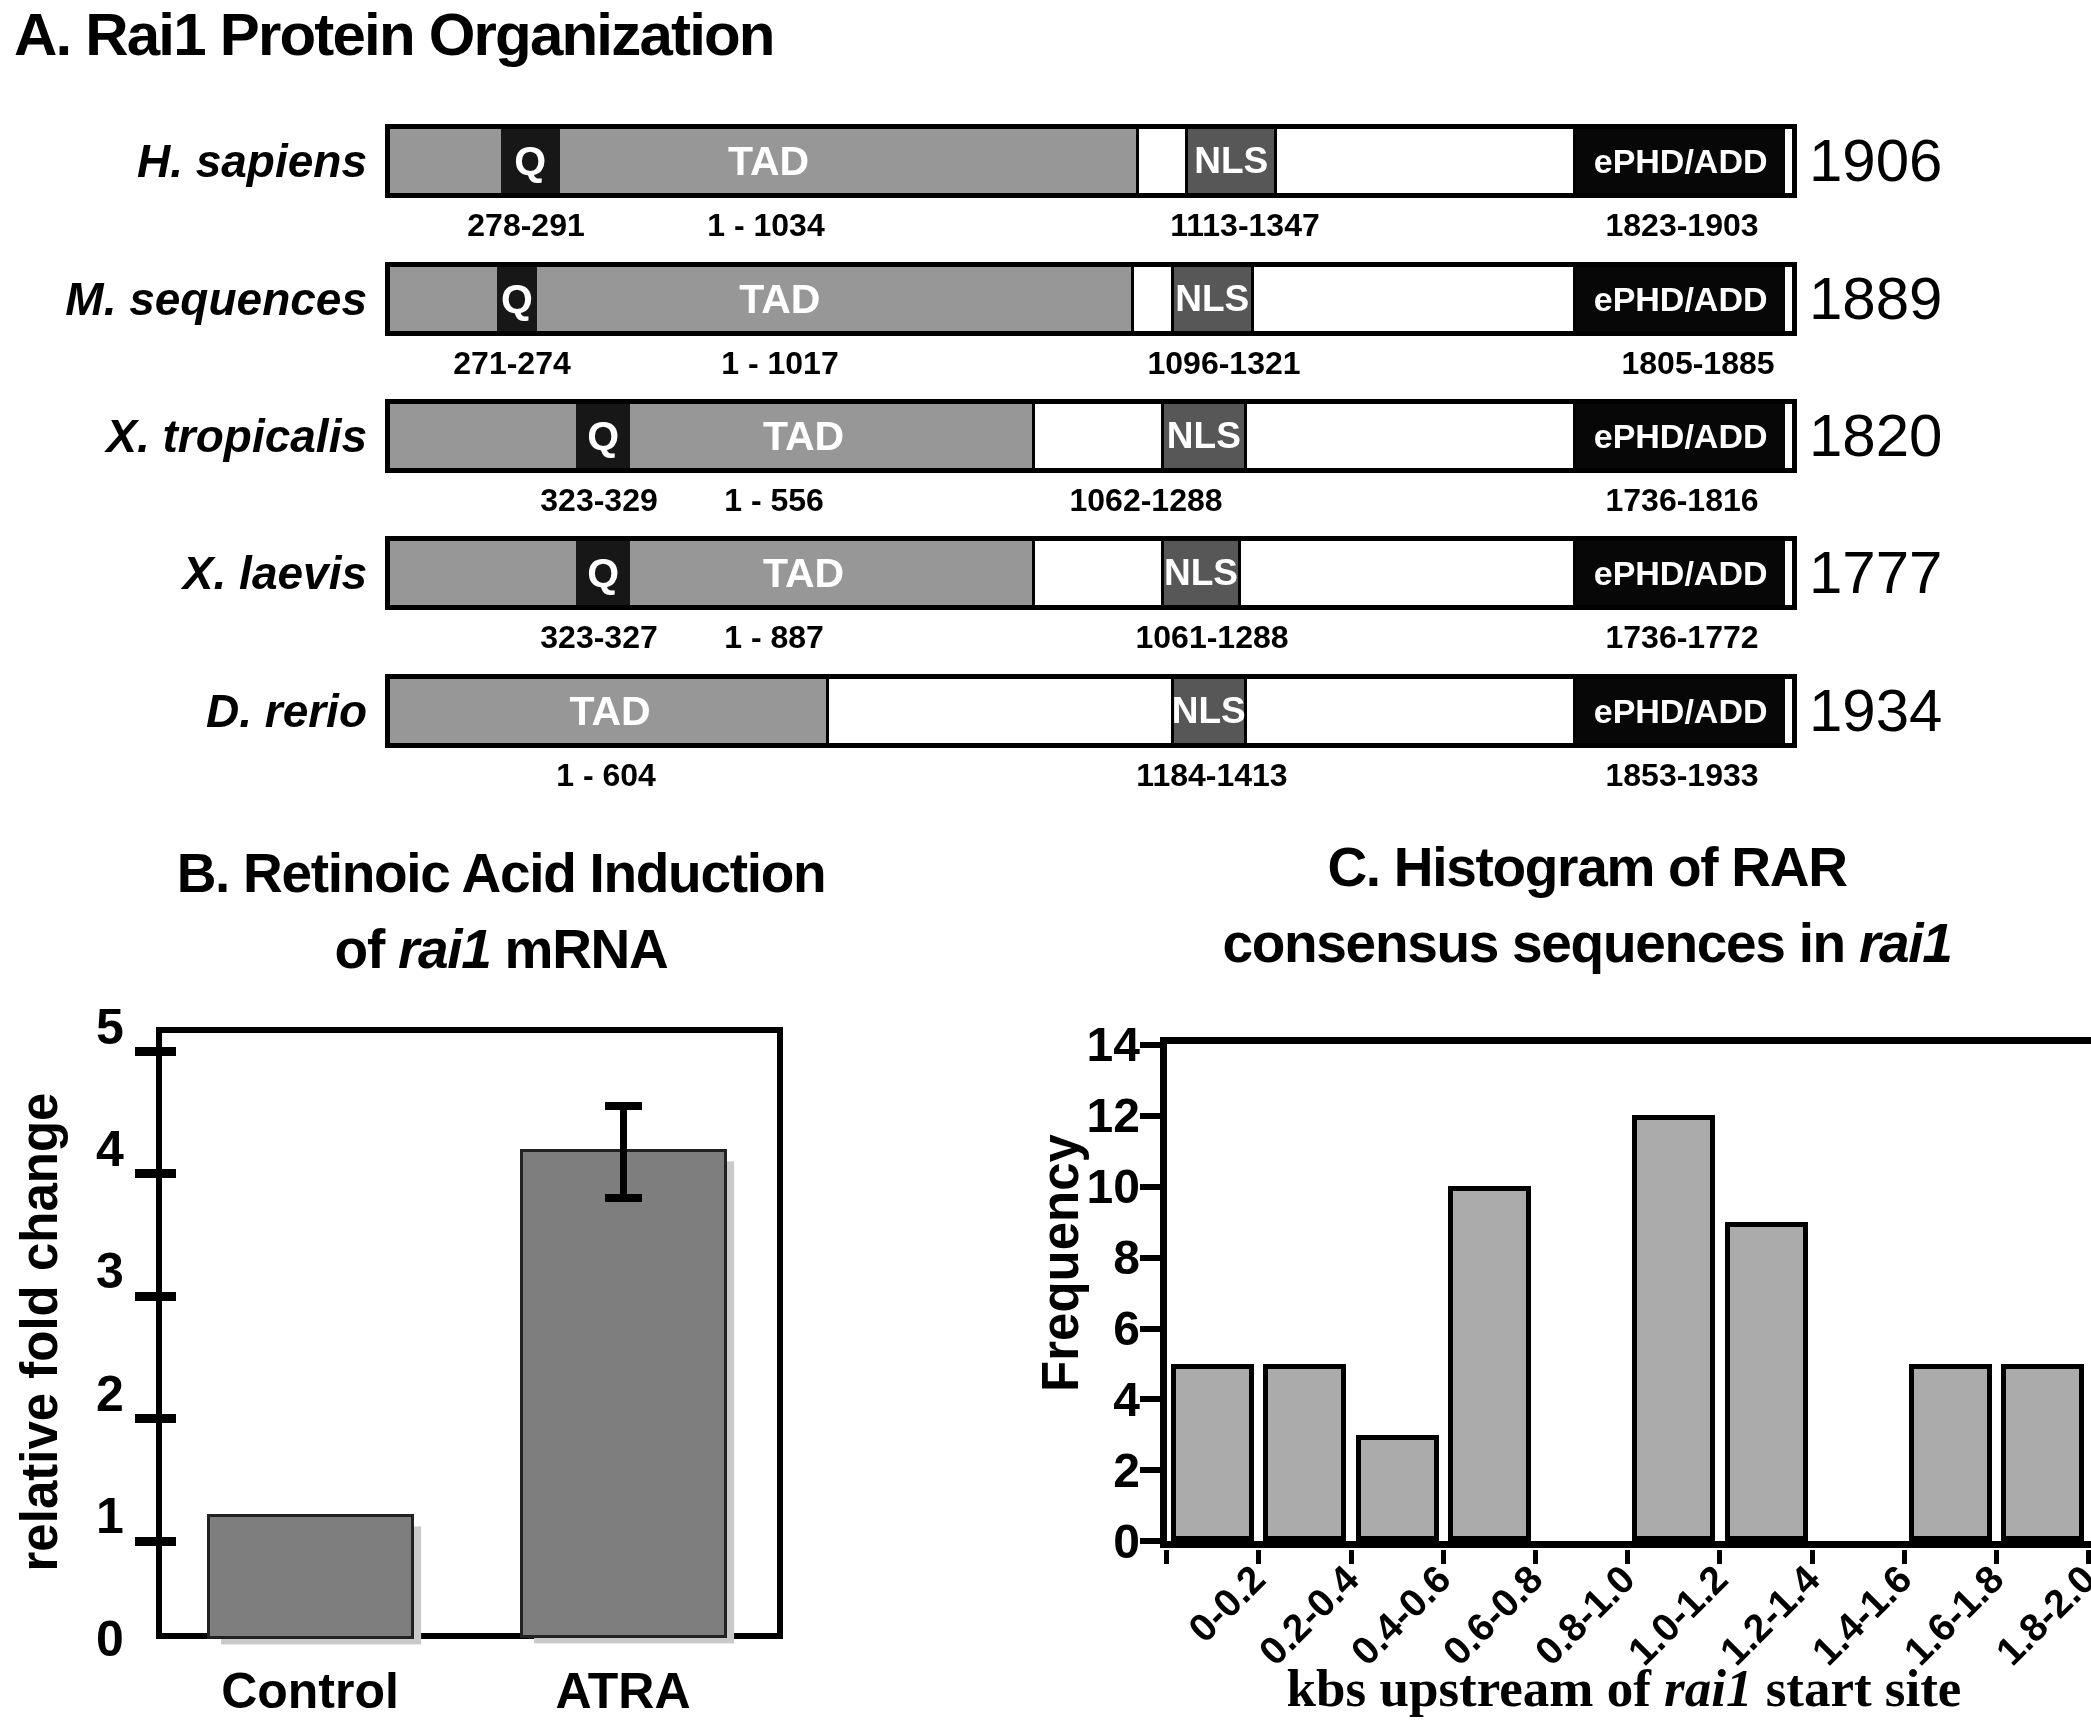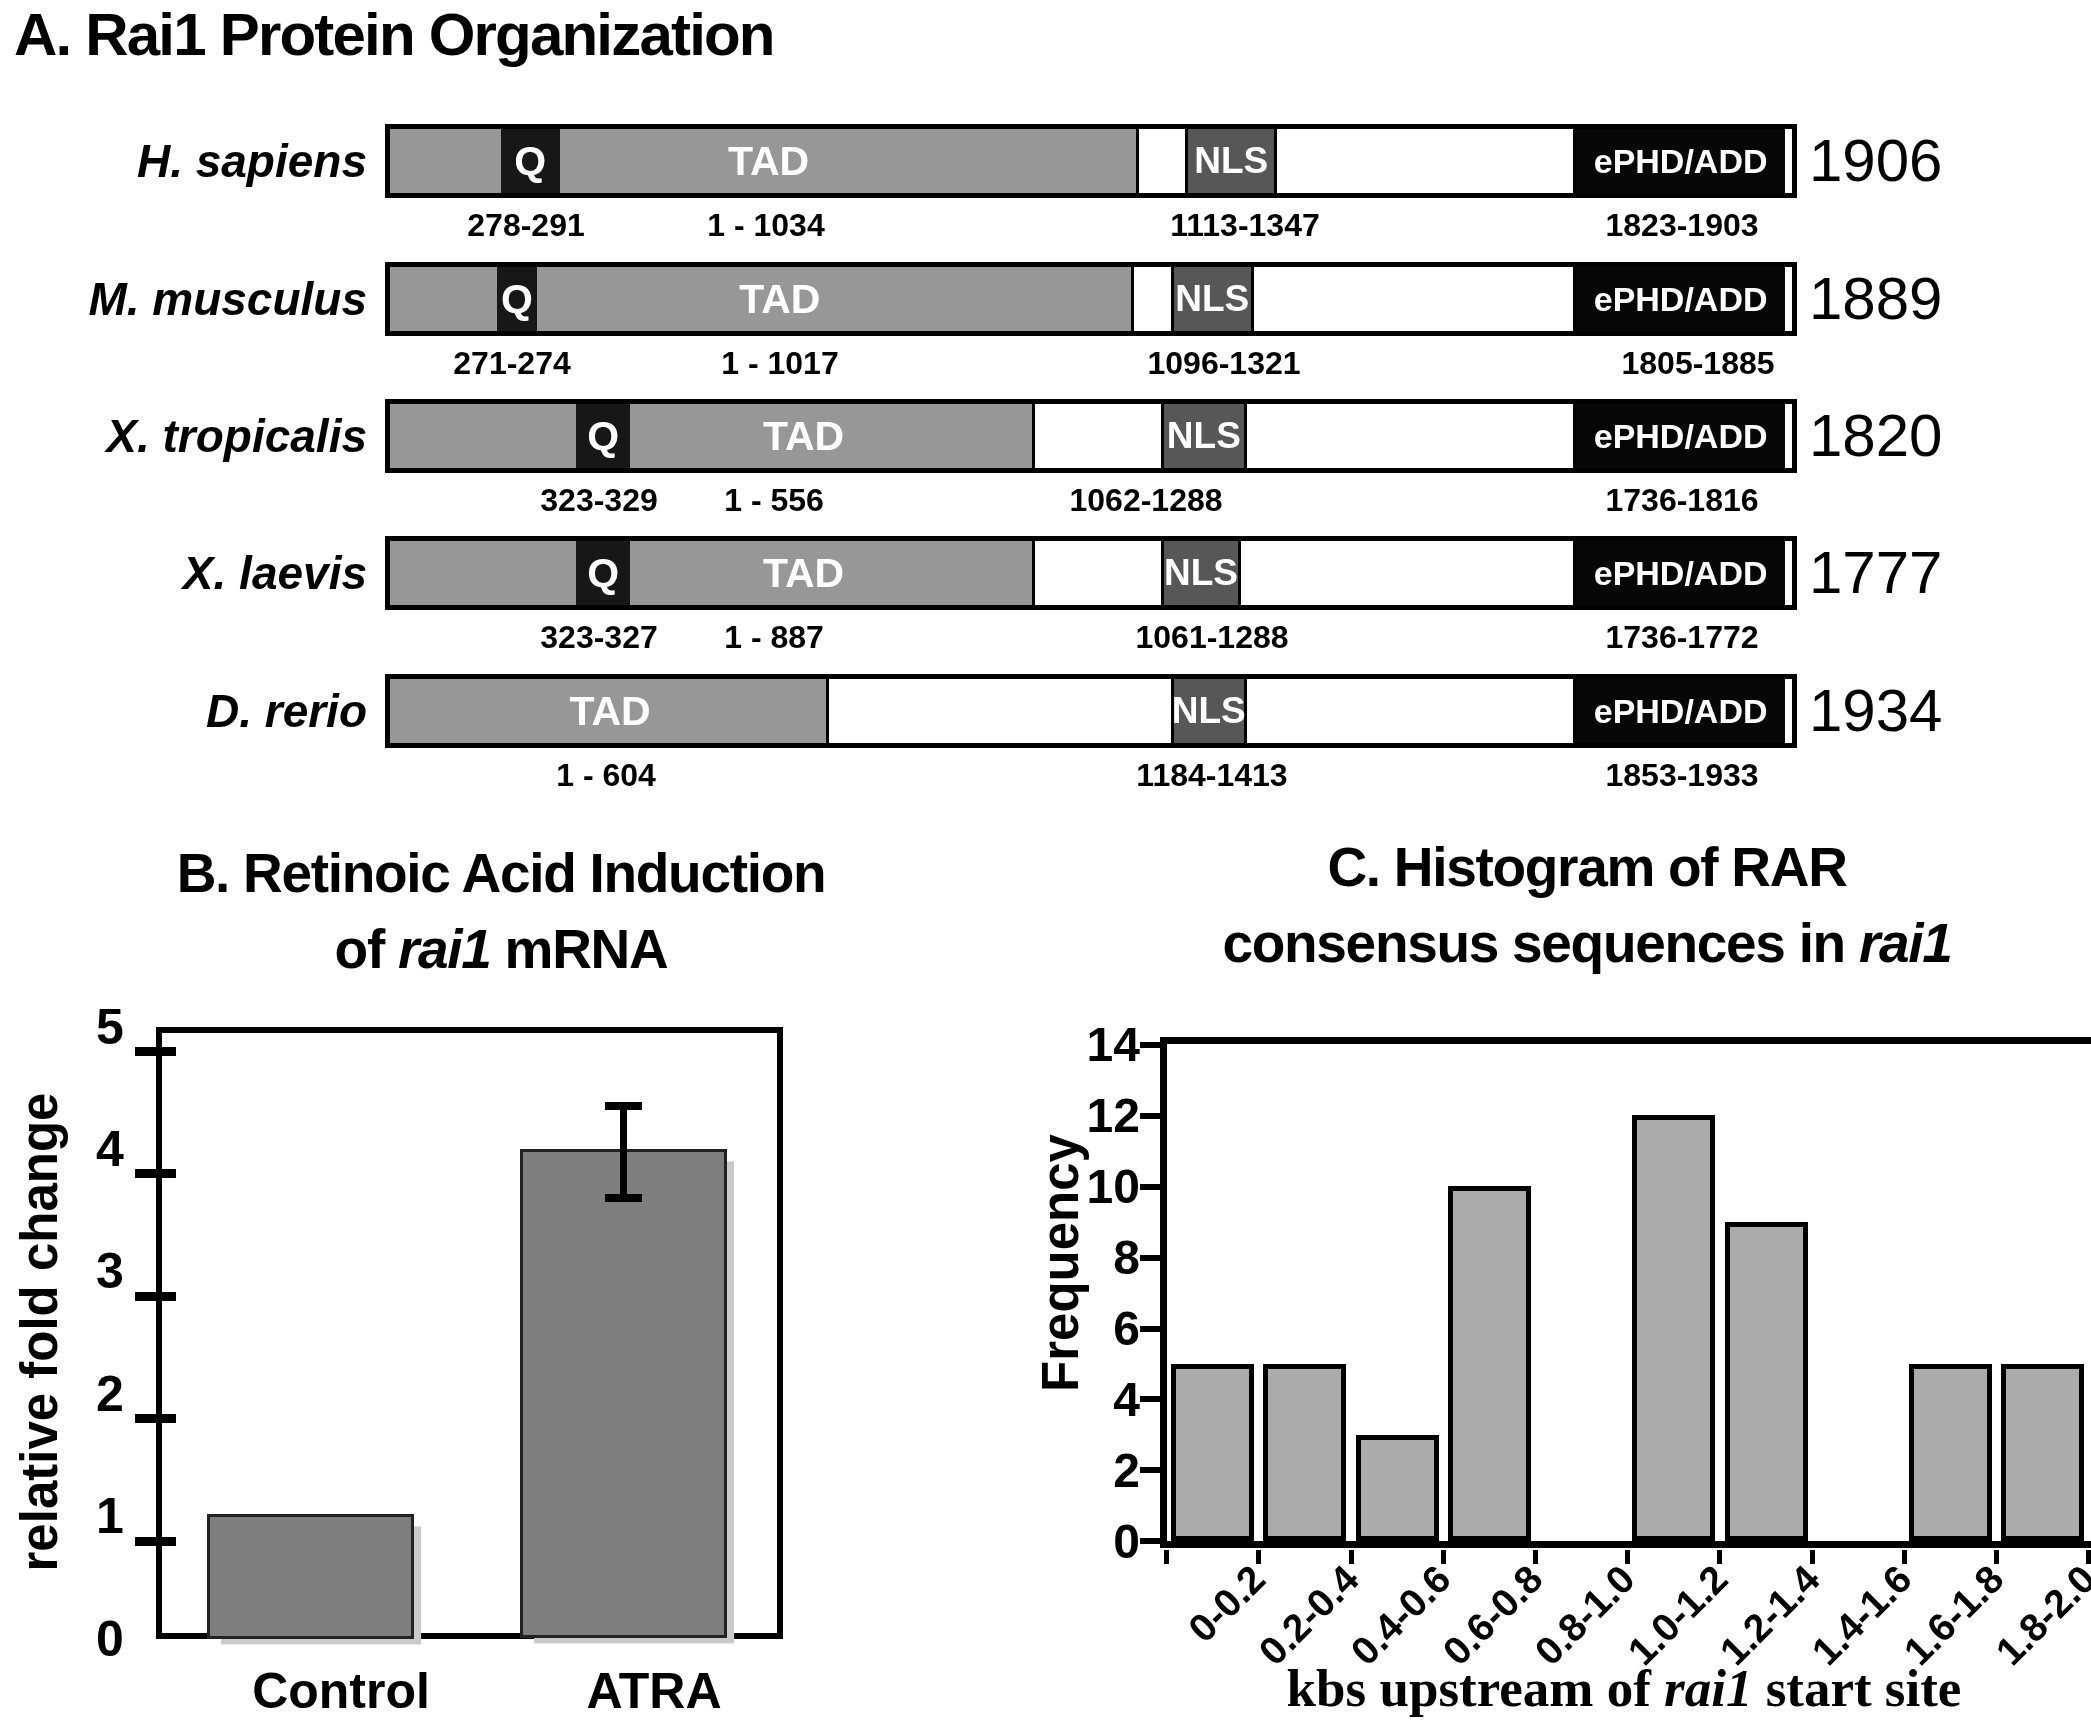--- a/index.html
+++ b/index.html
@@ -26,21 +26,21 @@
   
   .ptitle{position:absolute;text-align:center;font-size:55px;font-weight:bold;letter-spacing:-1.3px;white-space:nowrap;}
   
   .pb-frame{position:absolute;left:156px;top:1027px;width:627px;height:612px;border:6.2px solid #000;box-sizing:border-box;background:transparent;}
   .ytickB{position:absolute;width:106px;text-align:right;font-size:50px;font-weight:bold;transform:translateY(-50%);}
   .ytickmarkB{position:absolute;background:#000;}
   .vlabel{position:absolute;font-size:51px;font-weight:bold;white-space:nowrap;transform:translate(-50%,-50%) rotate(-90deg);}
   .bbar{position:absolute;background:#7e7e7e;border:3.5px solid #222;box-sizing:border-box;
         box-shadow:10.6px 8.9px 0 -3.5px #c9c9c9;}
   .err{position:absolute;background:#000;}
-  .xcatB{position:absolute;transform:translateX(-50%);font-size:50px;font-weight:bold;white-space:nowrap;margin-left:31px;}
+  .xcatB{position:absolute;transform:translateX(-50%);font-size:50px;font-weight:bold;white-space:nowrap;}
   
   .axisline{position:absolute;background:#000;}
   .ytickC{position:absolute;width:106px;text-align:right;font-size:48px;font-weight:bold;transform:translateY(-50%);}
   .cbar{position:absolute;background:#ababab;border:5.3px solid #000;box-sizing:border-box;}
   .xtickC{position:absolute;background:#000;}
   .xlabC{position:absolute;transform-origin:100% 0%;transform:rotate(-45deg);
          font-size:39px;font-weight:bold;white-space:nowrap;}
   .xtitleC{position:absolute;text-align:center;font-size:53px;font-weight:bold;white-space:nowrap;transform:translateX(-50%);font-family:Liberation Serif, serif;}
   .it{font-style:italic;}
 </style>
@@ -67,21 +67,21 @@
         </div>
     </div>
     <div class="ptotal">1906</div>
     <span class="rng" style="left:526px">278-291</span>
     <span class="rng" style="left:766px">1 - 1034</span>
     <span class="rng" style="left:1245px">1113-1347</span>
     <span class="rng" style="left:1682px">1823-1903</span>
   </div>
 
   <div class="sprow" style="top:262px">
-    <div class="spname">M. musculus</div>
+    <div class="spname">M. sequences</div>
     <div class="pbar">
       <div class="seg gray" style="left:0%;width:53.1%"></div>
       <span class="tadtext" style="left:27.8%">TAD</span>
       <div class="seg q" style="left:7.6%;width:2.9%">
           <span>Q</span>
         </div>
       <div class="seg nls" style="left:55.7%;width:5.9%">
           <span>NLS</span>
         </div>
       <div class="seg ephd" style="left:84.4%;width:15.1%">

